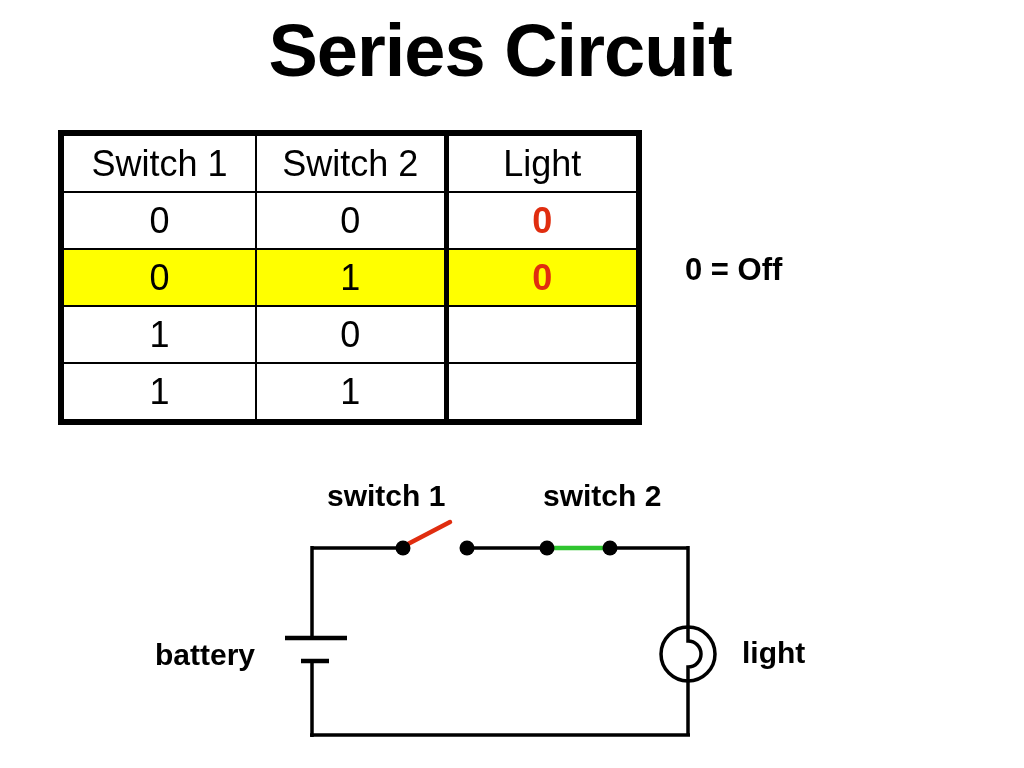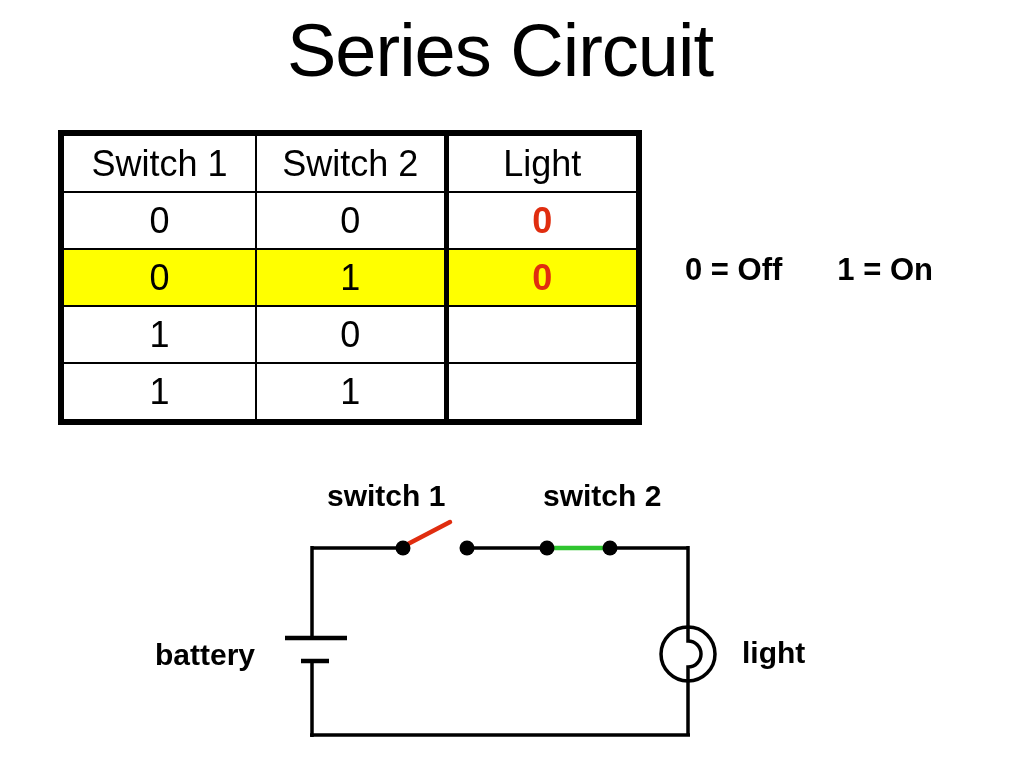--- a/index.html
+++ b/index.html
@@ -10,41 +10,41 @@
   }
   html,body{margin:0;padding:0;}
   body{
     width:1024px;height:768px;position:relative;overflow:hidden;
     background:#ffffff;color:var(--ink);
     font-family:"Liberation Sans", sans-serif;
   }
   
   .slide-title{
     position:absolute;top:8px;left:0;width:1000px;
-    text-align:center;font-size:74px;font-weight:400;letter-spacing:-1px;
+    text-align:center;font-size:74px;font-weight:700;letter-spacing:-1px;
     margin:0;
   }
   
   .table-wrap{position:absolute;left:58px;top:130px;}
   table.truth{
     border-collapse:collapse;table-layout:fixed;width:578px;
     border:6px solid var(--ink);
   }
   table.truth th, table.truth td{
     border:2px solid var(--ink);
     height:55px;text-align:center;vertical-align:middle;
     font-size:36px;font-weight:400;padding:0;
   }
   table.truth th{font-weight:400;}
   table.truth .light-col{border-left:5px solid var(--ink);}
   table.truth td.light-val{color:var(--red);font-weight:700;}
   tr.hl td{background:var(--highlight);}
   
   .legend{
-    position:absolute;left:685px;top:252px;display:flex;gap:55px;
+    position:absolute;left:685px;top:252px;display:flex;gap:74px;
     font-size:31px;font-weight:700;white-space:nowrap;
   }
   
   .circuit-svg{position:absolute;left:0;top:0;}
   .wire{stroke:var(--ink);stroke-width:3.5;fill:none;}
   .plate{stroke:var(--ink);stroke-width:4.5;fill:none;}
   .lever-open{stroke:var(--red);stroke-width:4.5;fill:none;stroke-linecap:round;}
   .lever-closed{stroke:var(--green);stroke-width:4.5;fill:none;}
   .dot{fill:var(--ink);}
   .bulb{stroke:var(--ink);stroke-width:3.5;fill:none;}
@@ -95,21 +95,20 @@
         <td>1</td>
         <td>1</td>
         <td class="light-col"></td>
       </tr>
     </tbody>
   </table>
 </div>
 
 <div class="legend">
   <span>0 = Off</span>
-  <span>1 = On</span>
 </div>
 
 <svg class="circuit-svg" width="1024" height="768" viewBox="0 0 1024 768">
 
   <path class="wire" d="M 312 548 H 403"></path>
   <path class="wire" d="M 467 548 H 547"></path>
   <path class="wire" d="M 610 548 H 688"></path>
 
   <path class="wire" d="M 688 546 V 627"></path>
   <circle class="bulb" cx="688" cy="654" r="27"></circle>

